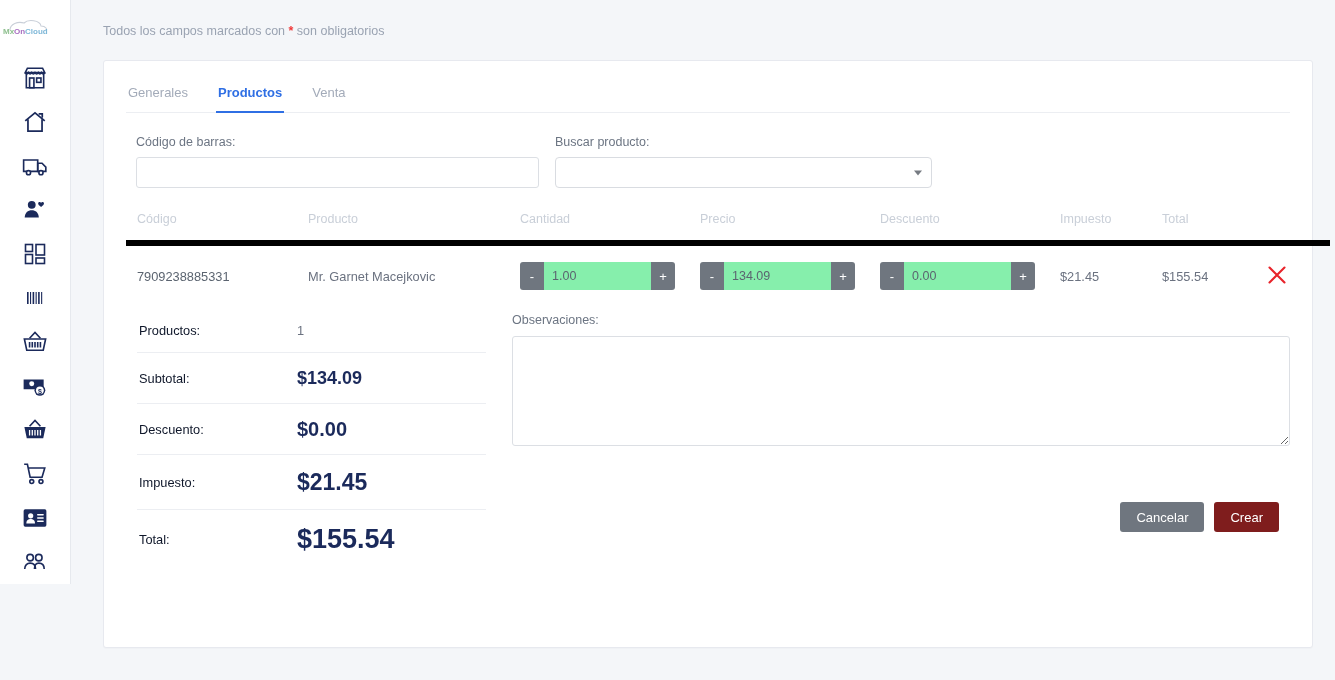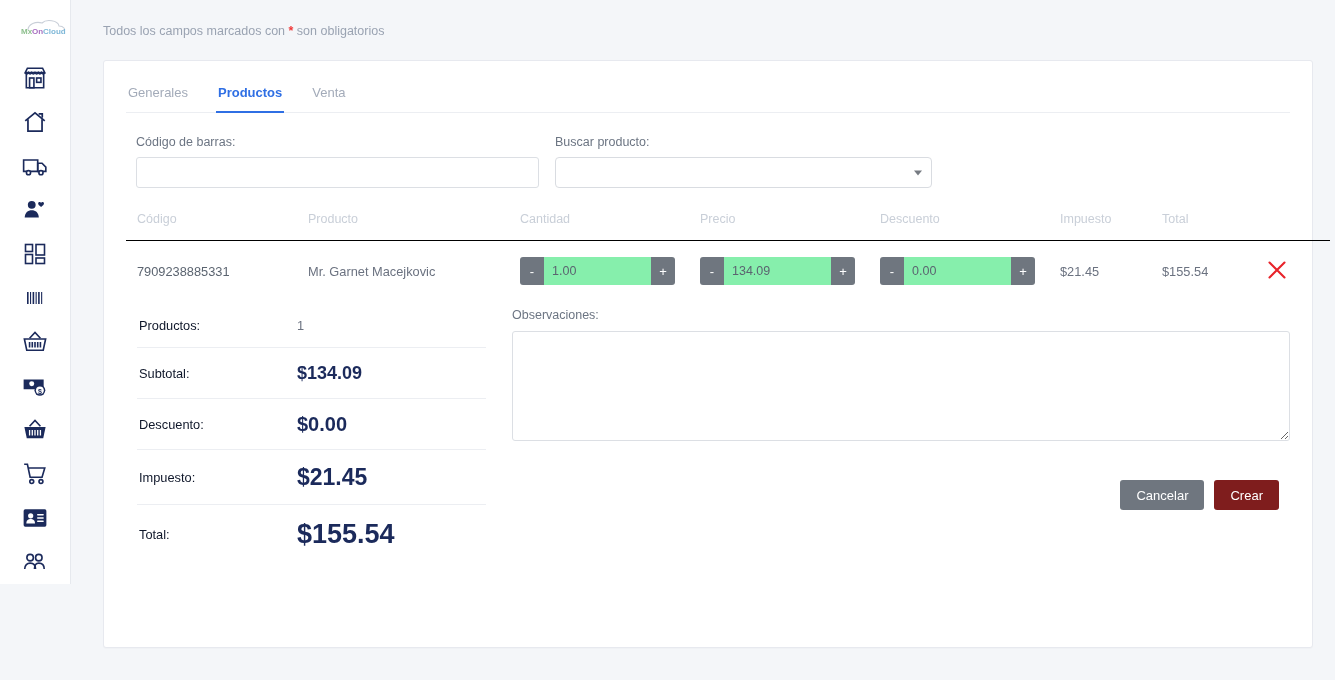--- a/index.html
+++ b/index.html
@@ -9,21 +9,21 @@
     background: #f4f6f9;
     overflow: hidden;
   }
   .app { display: flex; width: 1335px; height: 680px; }
 
   
   .sidebar {
     width: 71px; height: 584px;
     background: #ffffff;
     border-right: 1px solid #e6e9ee;
-    display: flex; flex-direction: column; align-items: flex-end;
+    display: flex; flex-direction: column; align-items: flex-start;
     flex: 0 0 71px;
   }
   .brand { height: 60px; display: flex; align-items: center; justify-content: center; }
   .brand svg { display: block; }
   .nav { display: flex; flex-direction: column; align-items: center; width: 100%; }
   .nav-item {
     width: 71px; height: 44px;
     display: flex; align-items: center; justify-content: center;
     cursor: pointer;
   }
@@ -73,21 +73,21 @@
   .select2 .caret {
     position: absolute; right: 9px; top: 50%; transform: translateY(-50%);
     width: 0; height: 0; border-left: 4px solid transparent;
     border-right: 4px solid transparent; border-top: 5px solid #767b82;
   }
 
   
   .ptable { width: 100%; margin-top: 24px; border-collapse: collapse; table-layout: fixed; }
   .ptable th {
     text-align: left; font-weight: normal; font-size: 12.5px; color: #c9cfd8;
-    padding: 0 0 14px 0; border-bottom: 1px solid #000000;
+    padding: 0 0 14px 0; border-bottom: 6px solid #000000;
   }
   .ptable td { padding: 16px 0; vertical-align: middle; font-size: 12.8px; color: #6b7280; }
   .c-codigo { width: 182px; padding-left: 11px !important; }
   .c-producto { width: 212px; }
   .c-cantidad { width: 180px; }
   .c-precio { width: 180px; }
   .c-descuento { width: 180px; }
   .c-impuesto { width: 102px; }
   .c-total { width: 98px; }
   .c-del { width: 70px; }
@@ -133,21 +133,21 @@
   .obs-label { font-size: 12.5px; color: #6c7583; margin-bottom: 9px; display: block; }
   .obs-area {
     width: 778px; height: 110px; border: 1px solid #dcdfe4; border-radius: 3px;
     background: #fff; resize: both; outline: none; padding: 6px 8px;
     font-size: 13px; color: #4a525f; font-family: "Liberation Sans", sans-serif;
   }
 
   
   .actions {
     display: flex; justify-content: flex-end; gap: 10px;
-    margin-top: 35px; padding-right: 11px;
+    margin-top: 52px; padding-right: 11px;
   }
   .btn {
     border: none; border-radius: 3px; font-size: 13px; cursor: pointer;
     padding: 0 16px; height: 30px; color: #fff;
     font-family: "Liberation Sans", sans-serif;
   }
   .btn-cancel { background: #6f767f; }
   .btn-create { background: #7f1d1d; }
 </style>
 </head>

